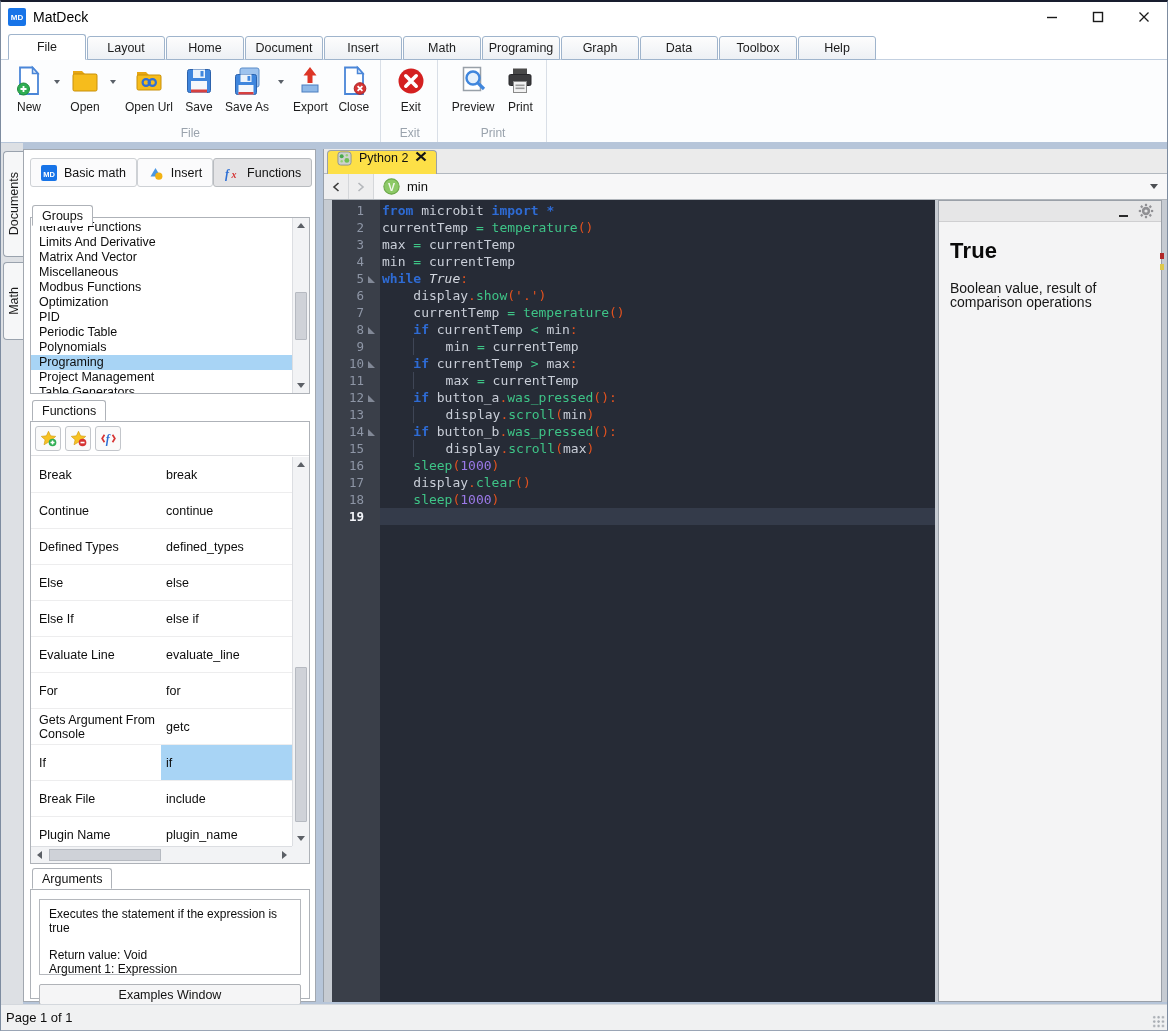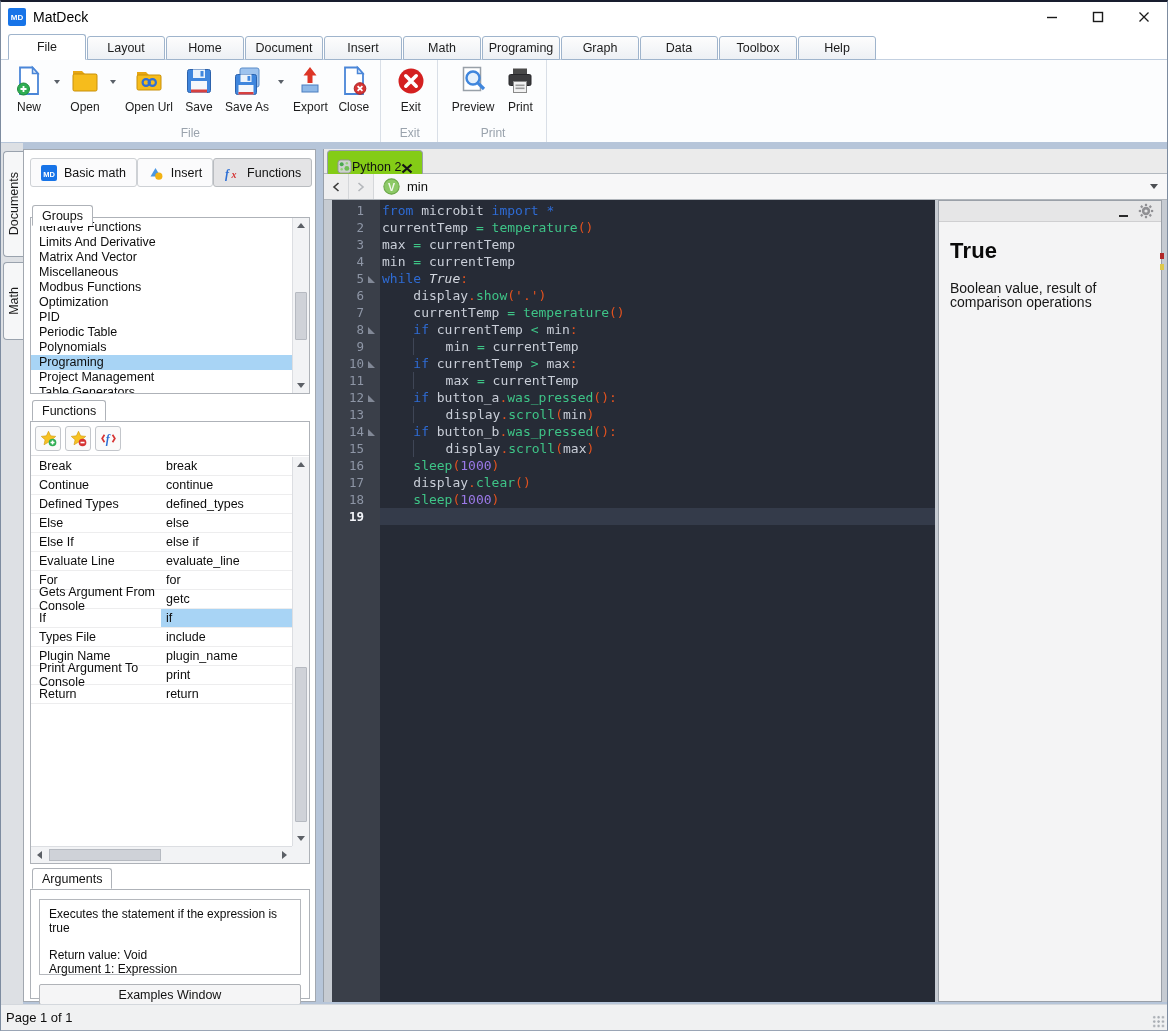--- a/index.html
+++ b/index.html
@@ -68,64 +68,64 @@
   .tri-left{width:0;height:0;border-top:4px solid transparent;border-bottom:4px solid transparent;border-right:5px solid #5c6066}
   .tri-right{width:0;height:0;border-top:4px solid transparent;border-bottom:4px solid transparent;border-left:5px solid #5c6066}
   .sthumb{position:absolute;left:2px;right:2px;background:#cfd2d8;border:1px solid #b6bac1;border-radius:1px}
   #groupsThumb{top:74px;height:48px}
 
   .func-box{position:absolute;left:6px;right:5px;top:271px;height:443px;border:1px solid #aeb2b8;background:#fff}
   .ficonrow{height:34px;display:flex;gap:4px;padding:4px 0 0 4px;border-bottom:1px solid #dfe0e3}
   .fibtn{width:26px;height:25px;border:1px solid #c3c6cb;border-radius:3px;background:#fafafa;display:flex;align-items:center;justify-content:center}
   .fibtn svg{width:17px;height:17px;display:block}
   .ftable{position:absolute;left:0;top:35px;bottom:17px;right:17px;overflow:hidden}
-  .frow{display:flex;border-bottom:1px solid #ededee;height:19px}
+  .frow{display:flex;border-bottom:1px solid #ededee;height:36px}
   .fc1{width:130px;padding:0 4px 0 8px;font-size:12.5px;color:#0d0d0d;display:flex;align-items:center;line-height:14px}
   .fc2{flex:1;font-size:12.5px;color:#0d0d0d;display:flex;align-items:center;padding-left:5px}
   .fc2.sel{background:#a8d4f5}
   .func-vscroll{position:absolute;right:0;top:35px;bottom:17px;width:17px;background:#f2f3f5;border-left:1px solid #dcdee2}
   #funcThumb{top:210px;height:155px}
   .hscroll{position:absolute;left:0;right:17px;bottom:0;height:17px;background:#f2f3f5;border-top:1px solid #dcdee2;display:flex;align-items:center}
   .harrow{width:16px;height:100%;display:flex;align-items:center;justify-content:center;flex:none}
   .hthumb{height:12px;width:112px;background:#cfd2d8;border:1px solid #b6bac1;margin-left:2px}
   .hsp{flex:1}
   .scorner{position:absolute;right:0;bottom:0;width:17px;height:17px;background:#f2f3f5}
 
   .args-box{position:absolute;left:6px;right:5px;top:739px;bottom:2px;border:1px solid #aeb2b8;background:#fff;padding:9px 8px}
   .argdesc{border:1px solid #b5b8bd;height:76px;padding:7px 9px;font-size:12px;color:#0d0d0d;background:#fff;line-height:14px}
   .argspace{height:13px}
   .examples-btn{margin-top:9px;height:21px;border:1px solid #b0b3b8;border-radius:2px;background:#f5f5f6;
     display:flex;align-items:center;justify-content:center;font-size:12.5px;color:#111}
 
   
   .main{position:absolute;left:322px;top:6px;right:0;height:853px;display:flex;flex-direction:column;background:#c6cbd2;border-left:1px solid #98a0aa}
   .doc-tabbar{height:25px;background:#ebebeb;border-bottom:1px solid #b2b8bf;display:flex;align-items:flex-end;padding-left:3px}
-  .dtab{height:24px;background:#84cc16;border:1px solid #9aa0a8;border-bottom:none;border-radius:4px 4px 0 0;
-    display:flex;align-items:flex-end;padding:0 9px;margin-bottom:-1px;position:relative;z-index:2}
+  .dtab{height:24px;background:#fde047;border:1px solid #9aa0a8;border-bottom:none;border-radius:4px 4px 0 0;
+    display:flex;align-items:flex-start;gap:7px;padding:0 9px;margin-bottom:-1px;position:relative;z-index:2}
   .dtab svg{display:block}
   .tlabel{font-size:12.5px;color:#111}
   .doc-navbar{height:26px;background:#f3f3f4;border-bottom:1px solid #b0b5bb;display:flex;align-items:stretch}
   .navbtn{width:25px;display:flex;align-items:center;justify-content:center;border-right:1px solid #d5d7da;background:#eeeeef}
   .combo{flex:1;display:flex;align-items:center;padding-left:9px;gap:7px;background:#f7f7f8}
   .combo svg{width:17px;height:17px;display:block}
   .cval{font-size:13px;color:#0d0d0d}
   .combo-arrow{margin-left:auto;margin-right:9px;width:0;height:0;border-left:4px solid transparent;border-right:4px solid transparent;border-top:5px solid #4c4f53}
 
   .doc-content{flex:1;position:relative;background:#c6cbd2}
   .editor{position:absolute;left:8px;top:0;width:603px;bottom:0;overflow:hidden;padding-top:2px;
     background:linear-gradient(90deg,#3a3f49 0,#3a3f49 48px,#262b36 48px);
     font-family:"DejaVu Sans Mono",monospace;font-size:13px}
   .cl{display:flex;height:17px;line-height:17px}
   .lnum{width:32px;text-align:right;color:#8e96a6;font-size:12.5px;flex:none}
   .cl.cur .lnum{color:#f2f4f8;font-weight:bold}
   .fmark{width:16px;flex:none;position:relative}
   .ftri{position:absolute;left:4px;top:6px;width:0;height:0;border-bottom:7px solid #818896;border-right:7px solid transparent}
   .codeln{white-space:pre;padding-left:2px;flex:1}
   .cl.cur .codeln{background:#343b4a}
-  .tk-kw{color:#2e6bd4;font-weight:normal}
+  .tk-kw{color:#2e6bd4;font-weight:bold}
   .tk-id{color:#c9ced8}
   .tk-fn{color:#3ec487}
   .tk-op{color:#3ec487}
   .tk-pu{color:#e2521f}
   .tk-st{color:#e2521f}
   .tk-nm{color:#9b79e8}
   .tk-tr{color:#d6dae2;font-style:italic}
   .guide{display:inline-block;width:1px;height:17px;background:#3f4656;vertical-align:top}
 
   .info-panel{position:absolute;left:614px;width:224px;top:0;bottom:0;background:#f4f4f5;border:1px solid #9aa0a8;display:flex;flex-direction:column}
@@ -454,21 +454,21 @@
             </div>
             <div class="frow">
               <div class="fc1">Gets Argument From Console</div>
               <div class="fc2">getc</div>
             </div>
             <div class="frow">
               <div class="fc1">If</div>
               <div class="fc2 sel">if</div>
             </div>
             <div class="frow">
-              <div class="fc1">Types File</div>
+              <div class="fc1">Break File</div>
               <div class="fc2">include</div>
             </div>
             <div class="frow">
               <div class="fc1">Plugin Name</div>
               <div class="fc2">plugin_name</div>
             </div>
             <div class="frow">
               <div class="fc1">Print Argument To Console</div>
               <div class="fc2">print</div>
             </div>

